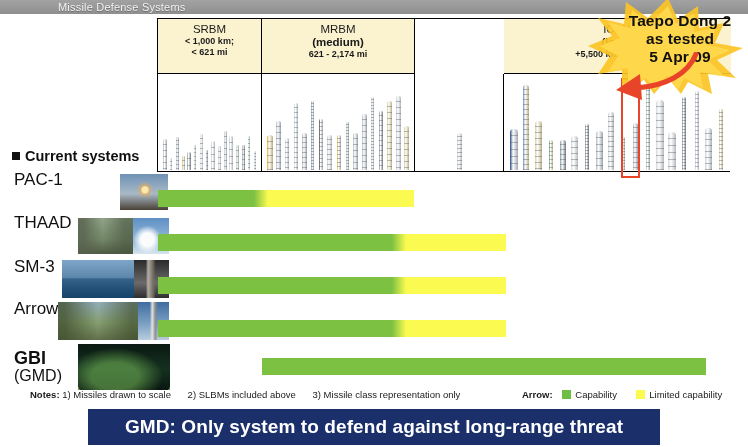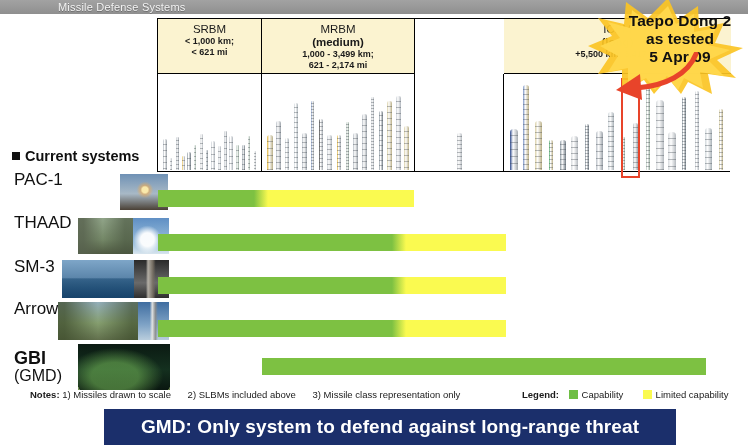--- a/index.html
+++ b/index.html
@@ -112,21 +112,21 @@
     font-size:9.5px; color:#1a1a1a; white-space:nowrap;
   }
   #legend .lbl{ font-weight:bold; margin-right:7px; }
   #legend .sw{
     display:inline-block; width:9px; height:9px; vertical-align:-1px; margin-right:4px;
   }
   #legend .gap{ display:inline-block; width:14px; }
 
   
   #banner{
-    position:absolute; left:104px; top:409px; width:572px; height:36px;
+    position:absolute; left:88px; top:409px; width:572px; height:36px;
     background:#1B2F6B;
     display:flex; align-items:center; justify-content:center;
   }
   #banner .bt{
     color:#ffffff; font-size:19px; font-weight:bold; letter-spacing:.1px;
     white-space:nowrap;
   }
 </style>
 </head>
 <body>
@@ -138,21 +138,20 @@
 <div id="classtable">
   <div class="hdrrow" id="hdrrow">
       <div class="hdrcell" style="left: 0px; width: 104px;">
         <div class="nm">SRBM</div>
         <div class="rng">&lt; 1,000 km;</div>
         <div class="rng">&lt; 621 mi</div>
       </div>
       <div class="hdrcell" style="left: 104px; width: 153px;">
         <div class="nm">MRBM</div>
         <div class="sub">(medium)</div>
-        <div class="rng">1,000 - 3,499 km;</div>
         <div class="rng">621 - 2,174 mi</div>
       </div>
       <div class="hdrcell" style="left: 346px; width: 227px;">
         <div class="nm">ICBM</div>
         <div class="sub">(long)</div>
         <div class="rng">+5,500 km; 3,417 mi</div>
         <div class="rng"></div>
       </div>
     </div>
   <div id="imgrow">
@@ -399,21 +398,21 @@
   </div>
 
 <div id="notes">
   <b>Notes:</b>
   <span class="n">1) Missiles drawn to scale</span>
   <span class="n">2) SLBMs included above</span>
   <span class="n">3) Missile class representation only</span>
 </div>
 
 <div id="legend">
-  <span class="lbl">Legend:</span>
+  <span class="lbl">Arrow:</span>
   <span class="sw" id="sw0" style="background: rgb(110, 190, 68);"></span><span>Capability</span>
   <span class="gap"></span>
   <span class="sw" id="sw1" style="background: rgb(250, 250, 80);"></span><span>Limited capability</span>
 </div>
 
 <div id="banner" style="background: rgb(27, 47, 107);">
   <span class="bt">GMD: Only system to defend against long-range threat</span>
 </div>
 
 </body></html>

